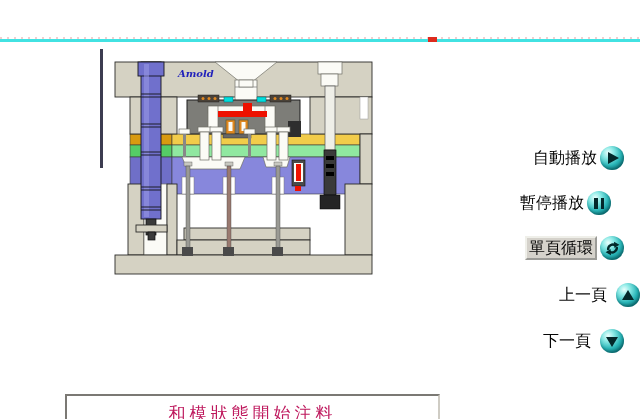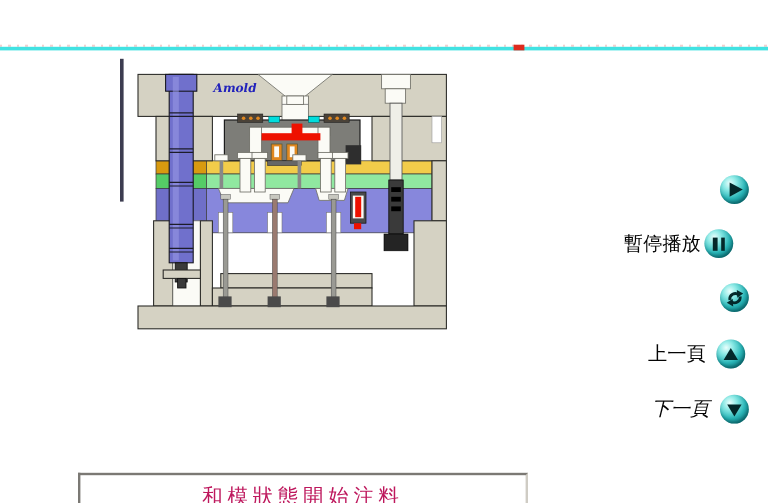--- a/index.html
+++ b/index.html
@@ -182,55 +182,57 @@
       <rect x="226" y="109" width="8" height="4" fill="#000"></rect>
       <rect x="226" y="117" width="8" height="4" fill="#000"></rect>
       <rect x="226" y="125" width="8" height="4" fill="#000"></rect>
       <rect x="220" y="148" width="20" height="14" fill="#242424" stroke="#000" stroke-width=".5"></rect>
     </g>
 
     <text x="78" y="30" font-size="10" font-style="italic" font-weight="bold" font-family="DejaVu Serif, serif" fill="var(--brand-blue)">Amold</text>
   </svg>
 
   <div class="menu-row" style="top:108px;right:16px;">
+    <span class="menu-label">自動播放</span>
     <span class="orb">
         <span class="tri-play"></span>
       </span>
   </div>
 
   <div class="menu-row" style="top:153px;right:29px;">
     <span class="menu-label">暫停播放</span>
     <span class="orb">
         <span class="pause-bars">
           <i></i>
           <i></i>
         </span>
       </span>
   </div>
 
   <div class="menu-row" style="top:198px;right:16px;">
+    <span class="menu-label label-box">單頁循環</span>
     <span class="orb">
       <svg width="15" height="15" viewBox="0 0 14 14">
         <path d="M3,8.4 A4.3,4.3 0 0 1 10,4.4" fill="none" stroke="#03282a" stroke-width="2.2"></path>
         <polygon points="8.4,0.6 13.4,3.4 8.8,6.6" fill="#03282a"></polygon>
         <path d="M11,5.6 A4.3,4.3 0 0 1 4,9.6" fill="none" stroke="#03282a" stroke-width="2.2"></path>
         <polygon points="5.6,13.4 0.6,10.6 5.2,7.4" fill="#03282a"></polygon>
       </svg>
     </span>
   </div>
 
-  <div class="menu-row" style="top:245px;right:19px;">
+  <div class="menu-row" style="top:245px;right:0;">
     <span class="menu-label" style="margin-right:6px;">上一頁</span>
     <span class="orb">
         <span class="tri-up"></span>
       </span>
   </div>
 
   <div class="menu-row" style="top:291px;right:16px;">
-    <span class="menu-label" style="margin-right:6px;font-style:italic;">下一頁</span>
+    <span class="menu-label" style="margin-right:6px;">下一頁</span>
     <span class="orb">
         <span class="tri-down"></span>
       </span>
   </div>
 
   <div id="status-box">
     <span id="status-text">和模狀態開始注料</span>
   </div>
 
   <svg id="cursor" width="26" height="34" viewBox="0 0 26 34">

